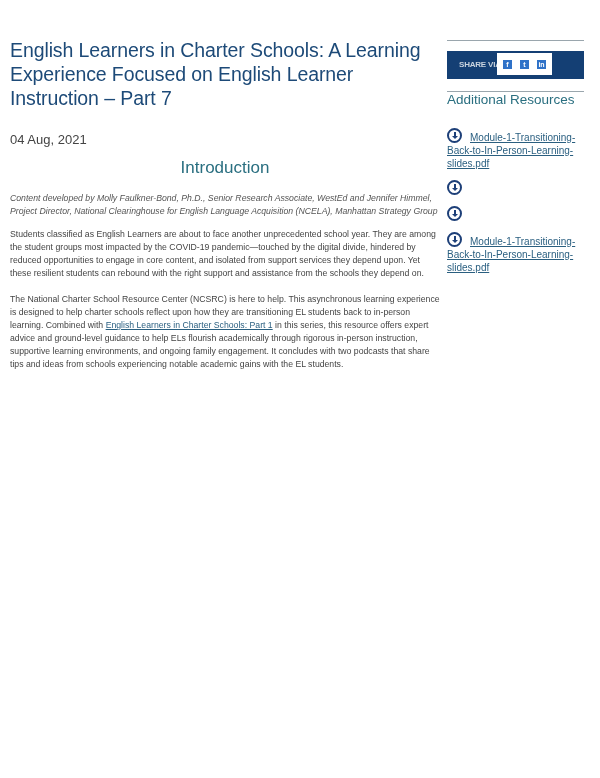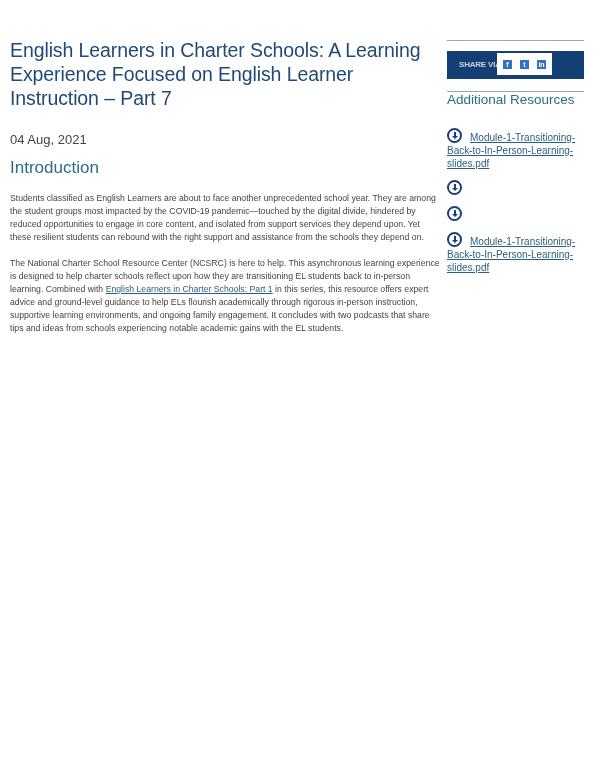--- a/index.html
+++ b/index.html
@@ -1,20 +1,20 @@
 <!DOCTYPE html>
 <html><head>
   <meta charset="utf-8">
   <style>
     html, body { margin: 0; padding: 0; background: #ffffff; }
     body { width: 600px; height: 778px; position: relative; overflow: hidden; font-family: "Liberation Sans", sans-serif; }
     .main { position: absolute; left: 10px; top: 38px; width: 430px; }
     .title { color: #1d4a78; font-size: 19.5px; line-height: 24px; margin: 0; font-weight: normal; letter-spacing: -0.1px; }
     .date { color: #444; font-size: 13px; margin-top: 22px; }
-    .intro { color: #2a6f80; font-size: 17px; margin-top: 11px; font-weight: normal; }
+    .intro { color: #2a6f80; font-size: 17px; margin-top: 11px; font-weight: normal; text-align: center; }
     .credit { color: #555; font-size: 8.7px; font-style: italic; line-height: 13px; margin-top: 4px; }
     .para { color: #444; font-size: 8.7px; line-height: 13px; margin-top: 10px; }
     .para + .para { margin-top: 13px; }
     .para a { color: #2a5f80; text-decoration: underline; }
     .side { position: absolute; left: 447px; top: 40px; width: 137px; }
     .rule { height: 1px; background: #9aa6ad; }
     .share { margin-top: 10px; height: 28px; background: #143f74; position: relative; }
     .share-label { position: absolute; left: 12px; top: 9px; color: #c9d3de; font-size: 8px; letter-spacing: -0.2px; font-weight: bold; }
     .share-icons { position: absolute; left: 50px; top: 2px; width: 51px; height: 22px; background: #fff; display: flex; align-items: center; justify-content: space-around; padding: 0 2px; }
     .sicon { width: 9px; height: 9px; background: #2f72c8; color: #fff; font-size: 7px; line-height: 9px; text-align: center; font-weight: bold; }
@@ -27,20 +27,21 @@
     .dl-icon::before { content: ""; position: absolute; left: 4.5px; top: 2px; width: 2px; height: 4px; background: #1d3f78; }
     .dl-icon::after { content: ""; position: absolute; left: 2.5px; top: 6px; border-left: 3px solid transparent; border-right: 3px solid transparent; border-top: 3.5px solid #1d3f78; }
   </style>
 </head>
 <body>
 
 <div class="main">
   <h1 class="title">English Learners in Charter Schools: A Learning Experience Focused on English Learner Instruction – Part 7</h1>
   <div class="date">04 Aug, 2021</div>
   <h2 class="intro">Introduction</h2>
+  <div class="credit">Content developed by Molly Faulkner-Bond, Ph.D., Senior Research Associate, WestEd and Jennifer Himmel, Project Director, National Clearinghouse for English Language Acquisition (NCELA), Manhattan Strategy Group</div>
   <p class="para">Students classified as English Learners are about to face another unprecedented school year. They are among the student groups most impacted by the COVID-19 pandemic—touched by the digital divide, hindered by reduced opportunities to engage in core content, and isolated from support services they depend upon. Yet these resilient students can rebound with the right support and assistance from the schools they depend on.</p>
   <p class="para"><span>The National Charter School Resource Center (NCSRC) is here to help. This asynchronous learning experience is designed to help charter schools reflect upon how they are transitioning EL students back to in-person learning. Combined with </span><a href="#">English Learners in Charter Schools: Part 1</a><span> in this series, this resource offers expert advice and ground-level guidance to help ELs flourish academically through rigorous in-person instruction, supportive learning environments, and ongoing family engagement. It concludes with two podcasts that share tips and ideas from schools experiencing notable academic gains with the EL students.</span></p>
 </div>
 
 <div class="side">
   <div class="rule"></div>
   <div class="share">
     <span class="share-label">SHARE VIA</span>
     <div class="share-icons">
       <span class="sicon">f</span>

